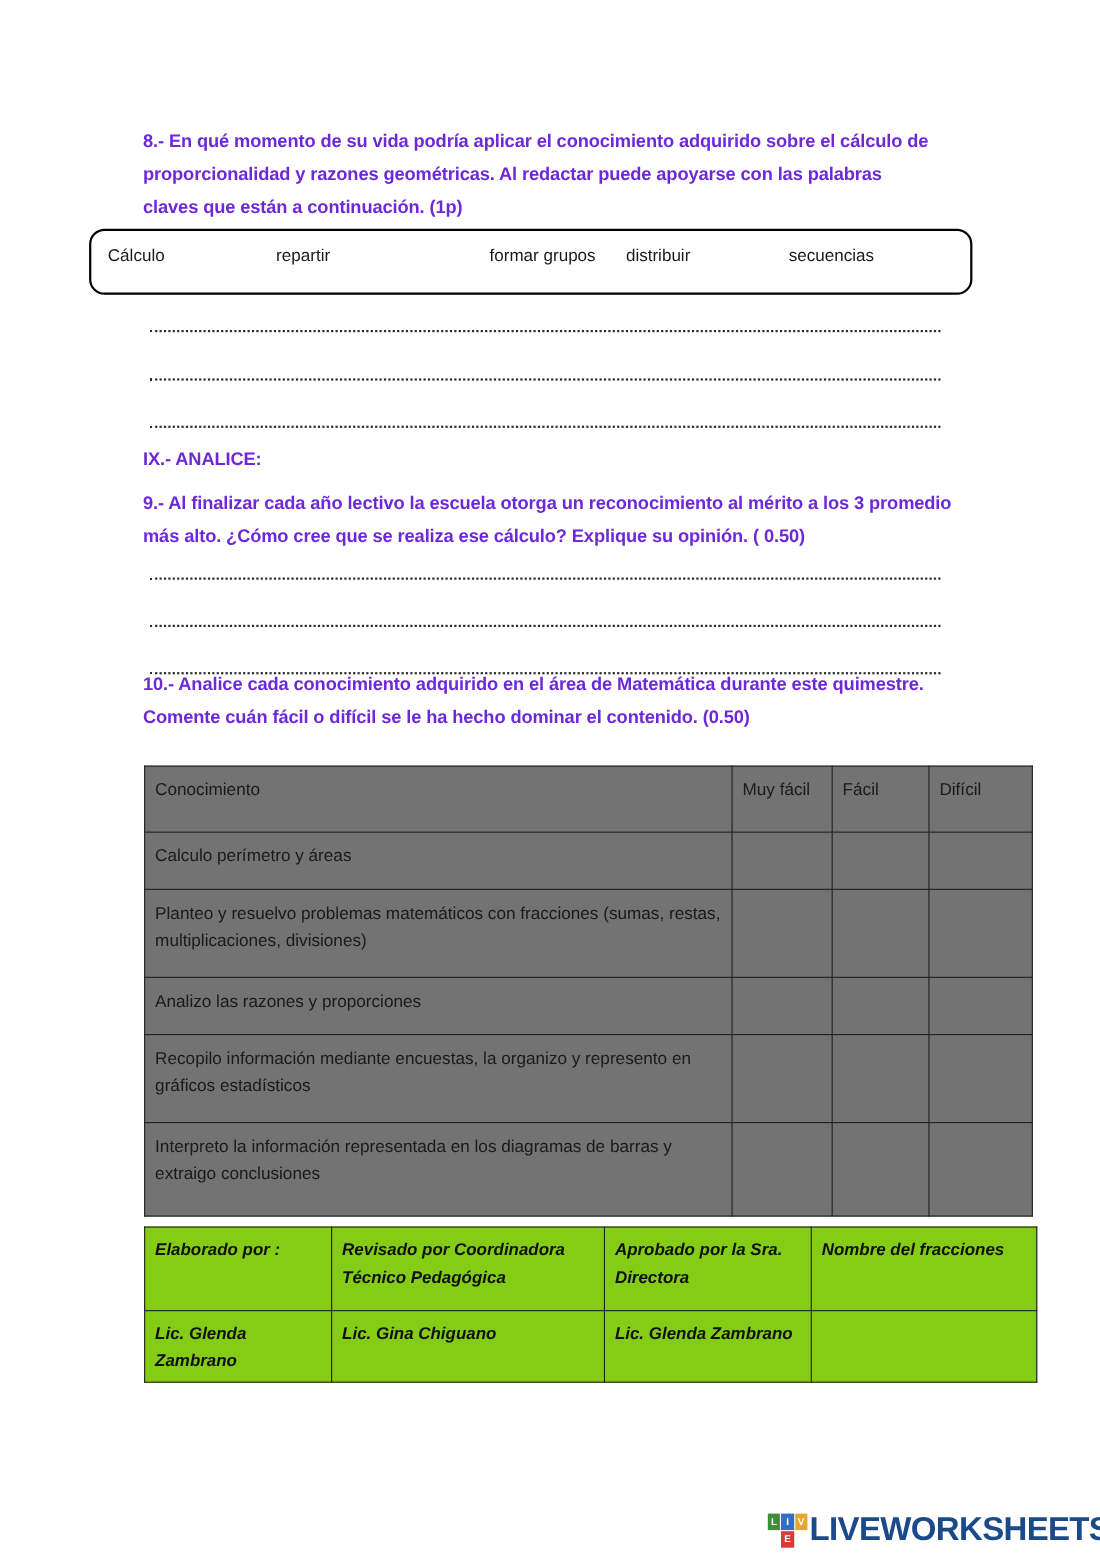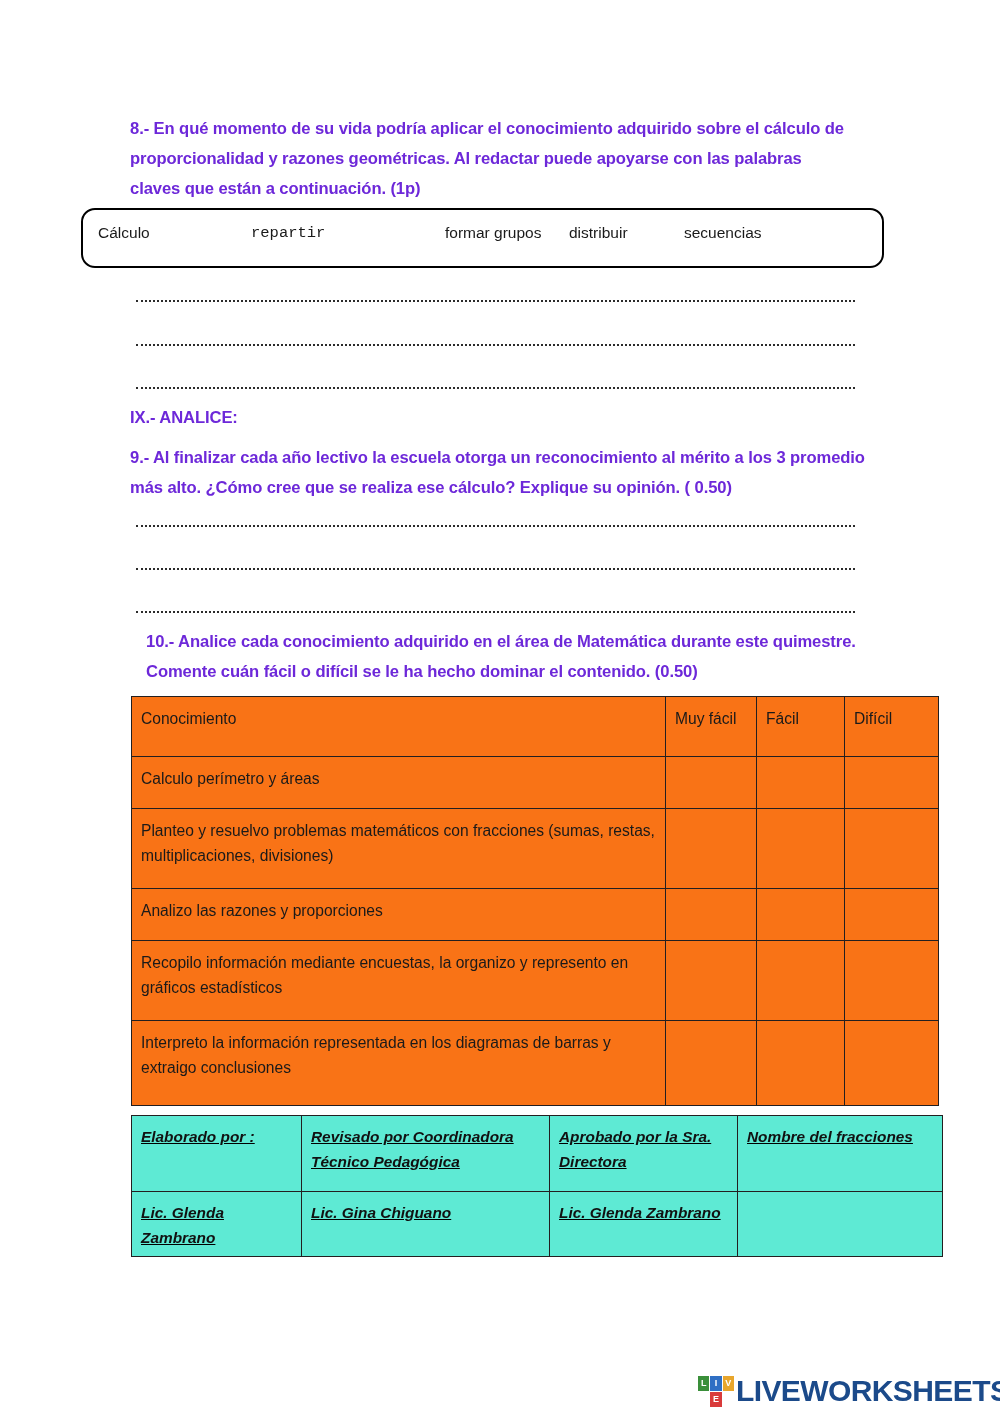--- a/index.html
+++ b/index.html
@@ -29,21 +29,21 @@
     position: absolute;
     font-weight: bold;
     font-size: 16.6px;
     line-height: 30px;
     letter-spacing: -0.1px;
     color: #6d28d9;
   }
   #q8 { left: 130px; top: 114px; width: 724px; }
   #sect-ix { left: 130px; top: 403px; width: 724px; }
   #q9 { left: 130px; top: 443px; width: 740px; }
-  #q10 { left: 130px; top: 627px; width: 730px; margin-left: 16px; }
+  #q10 { left: 130px; top: 607px; width: 730px; }
 
   
   #keyword-box {
     position: absolute;
     left: 81px;
     top: 208px;
     width: 803px;
     height: 60px;
     border: 2px solid #000000;
     border-radius: 14px;
@@ -59,43 +59,43 @@
   .kw {
     position: absolute;
     top: 12px;
     font-size: 15.5px;
     line-height: 22px;
     font-weight: normal;
     color: #1a1a1a;
     white-space: nowrap;
   }
   .kw-0 { left: 15px; }
-  .kw-1 { left: 168px; font-family: Liberation Mono, monospace; }
+  .kw-1 { left: 168px; }
   .kw-2 { left: 322px; margin-left: 40px; }
   .kw-3 { left: 486px; }
-  .kw-4 { left: 601px; }
+  .kw-4 { left: 634px; }
 
   
   .dotline {
     position: absolute;
     left: 136px;
     width: 719px;
     height: 3px;
     border-bottom: 2.2px dotted #2b2b2b;
   }
 
   
   #assess-table {
     position: absolute;
     left: 131px;
     top: 696px;
     width: 807px;
     border-collapse: collapse;
     table-layout: fixed;
-    background: #f97316;
+    background: #737373;
   }
   #assess-table td, #assess-table th {
     border: 1.6px solid #231f20;
     padding: 9px 0 0 9px;
     vertical-align: top;
     font-size: 15.6px;
     line-height: 25px;
     font-weight: normal;
     text-align: left;
     color: #1a1a1a;
@@ -113,22 +113,21 @@
   .cell-empty { padding: 0; }
 
   
   #sign-table {
     position: absolute;
     left: 131px;
     top: 1115px;
     width: 811px;
     border-collapse: collapse;
     table-layout: fixed;
-    background: #5eead4;
-    text-decoration: underline;
+    background: #84cc16;
   }
   #sign-table td {
     border: 1.6px solid #231f20;
     padding: 8px 8px 6px 9px;
     vertical-align: top;
     font-size: 15.4px;
     line-height: 25px;
     font-weight: bold;
     font-style: italic;
     color: #111111;

